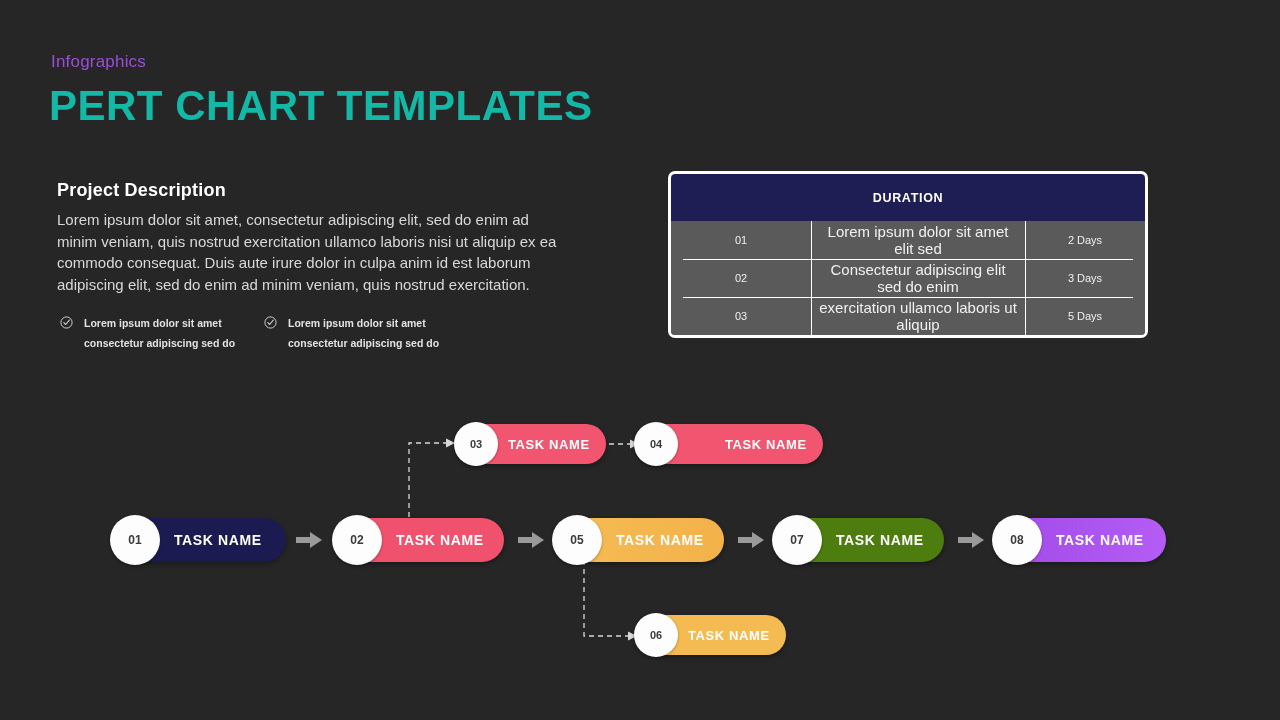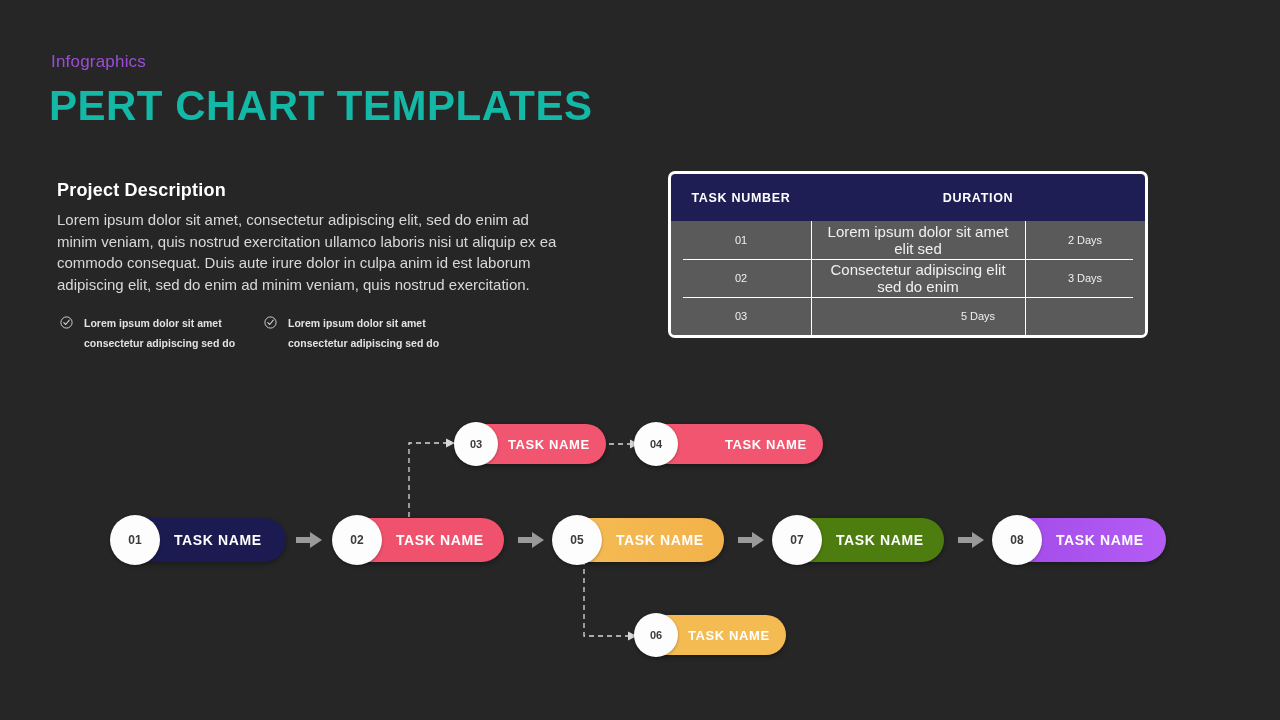--- a/index.html
+++ b/index.html
@@ -148,36 +148,36 @@
           <path d="M3.8 6.6 L5.7 8.5 L9.3 4.1" fill="none" stroke="#cfcfcf" stroke-width="1.1" stroke-linecap="round" stroke-linejoin="round"></path>
         </svg>
       </span>
       <span class="btext" data-interactable="false">Lorem ipsum dolor sit amet consectetur adipiscing sed do</span>
     </div>
   </div>
 
   <div class="tbl-frame" data-interactable="false">
     <div class="tbl">
       <div class="thead" data-interactable="false">
-        <div class="th c0" data-interactable="false">TASK NUMBER</div>
         <div class="th c2" data-interactable="false">DURATION</div>
       </div>
       <div class="tbody" data-interactable="false">
         <div class="trow" data-interactable="false">
           <div class="td c0" data-interactable="false">01</div>
           <div class="td c1" data-interactable="false">Lorem ipsum dolor sit amet  elit sed</div>
           <div class="td c2" data-interactable="false">2 Days</div>
         </div>
         <div class="trow" data-interactable="false">
           <div class="td c0" data-interactable="false">02</div>
           <div class="td c1" data-interactable="false">Consectetur adipiscing elit sed do enim</div>
           <div class="td c2" data-interactable="false">3 Days</div>
         </div>
         <div class="trow" data-interactable="false">
           <div class="td c0" data-interactable="false">03</div>
+          <div class="td c1" data-interactable="false">exercitation ullamco laboris ut aliquip</div>
           <div class="td c2" data-interactable="false">5 Days</div>
         </div>
         <div class="vrule v1" data-interactable="false"></div>
         <div class="vrule v2" data-interactable="false"></div>
         <div class="hrule h1" data-interactable="false"></div>
         <div class="hrule h2" data-interactable="false"></div>
       </div>
     </div>
   </div>
 

